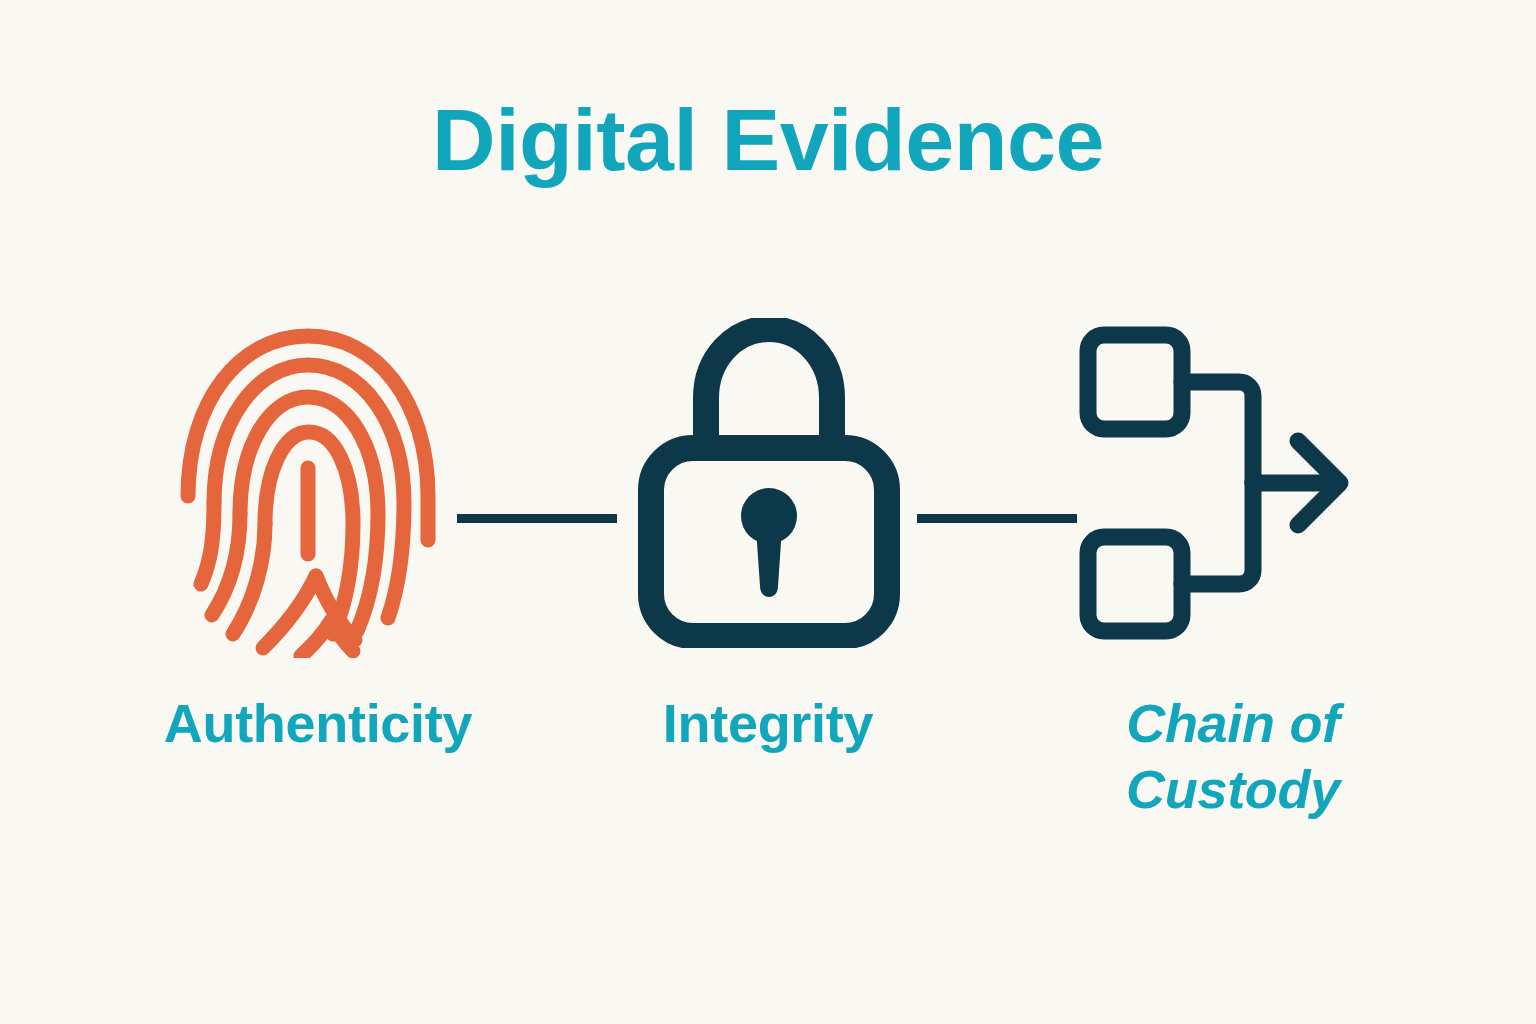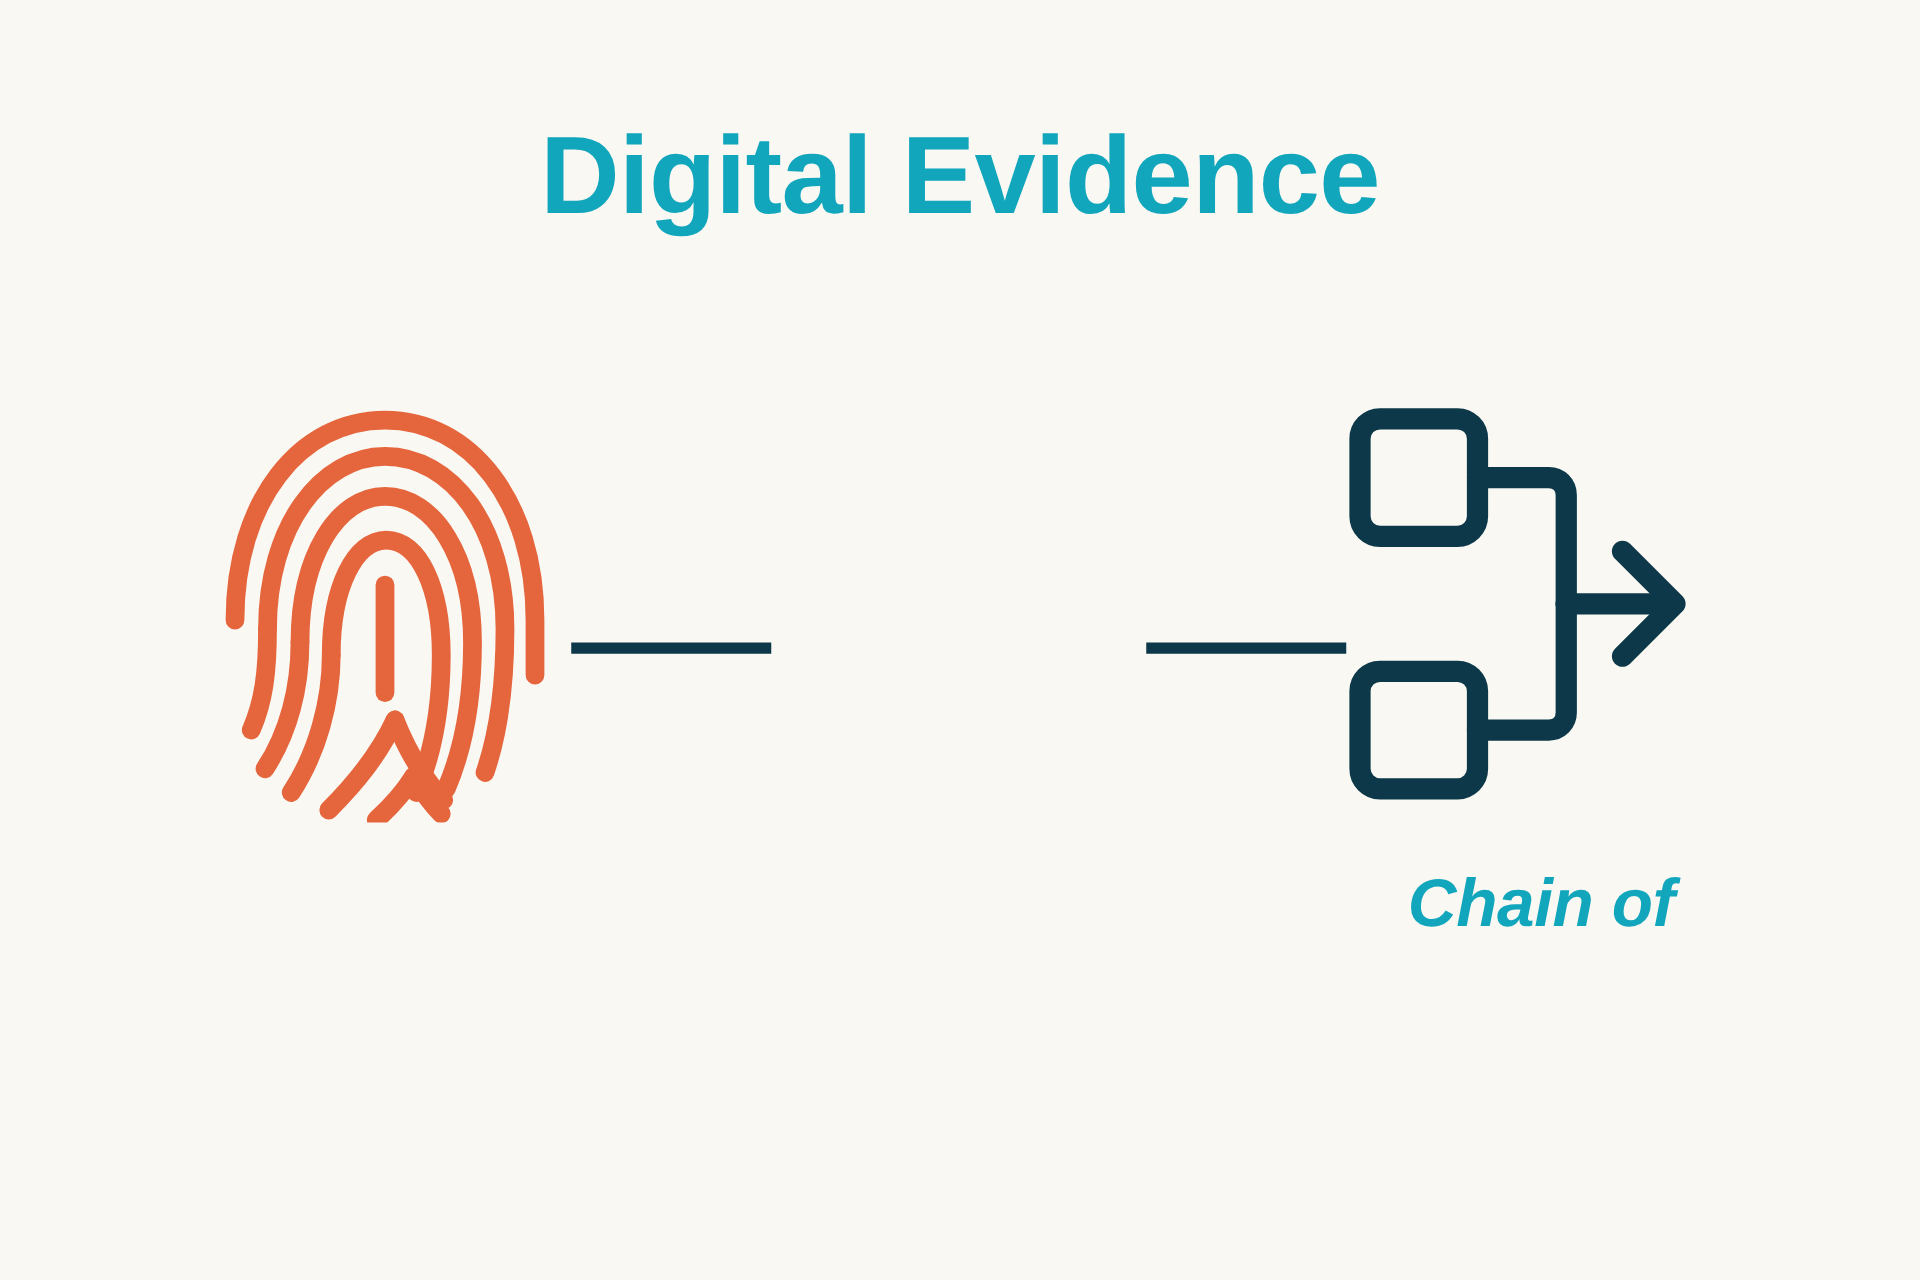--- a/index.html
+++ b/index.html
@@ -118,22 +118,40 @@
 
             <path d="M135 150 L135 236"></path>
 
             <path d="M90 330 C112 308 130 286 143 258"></path>
             <path d="M143 258 C153 283 166 305 182 322"></path>
             <path d="M128 338 C140 327 150 316 158 303"></path>
             <path d="M158 303 C164 314 171 324 180 333"></path>
           </g>
         </svg>
       </div>
+      <div class="pillar-label">Authenticity</div>
     </div>
 
+    <div class="pillar" id="pillar-integrity">
+      <div class="icon-wrap">
+        <svg width="262" height="330" viewBox="0 0 262 330">
+
+          <path d="M68 140 L68 80 C68 41 96 11 131 11 C166 11 194 41 194 80 L194 140" fill="none" stroke="#0c3849" stroke-width="26" stroke-linecap="butt"></path>
+
+          <rect x="13" y="130" width="236" height="188" rx="42" ry="42" fill="none" stroke="#0c3849" stroke-width="26"></rect>
+
+          <g fill="#0c3849">
+            <circle cx="131" cy="198" r="28"></circle>
+            <path d="M118 210 L144 210 L140 268 C140 275 136 279 131 279
+                     C126 279 122 275 122 268 Z"></path>
+          </g>
+        </svg>
+      </div>
+      <div class="pillar-label">Integrity</div>
+    </div>
 
     <div class="pillar" id="pillar-chain">
       <div class="icon-wrap">
         <svg width="280" height="330" viewBox="0 0 280 330">
           <g fill="none" stroke="#0c3849" stroke-width="17" stroke-linecap="round" stroke-linejoin="round">
 
             <rect x="12" y="17" width="94" height="94" rx="16" ry="16"></rect>
 
             <rect x="12" y="219" width="94" height="94" rx="16" ry="16"></rect>
 
@@ -142,17 +160,18 @@
             <path d="M106 266 L163 266 C171 266 177 260 177 252 L177 165"></path>
 
             <path d="M177 165 L258 165"></path>
 
             <path d="M222 123 L264 165 L222 207"></path>
           </g>
         </svg>
       </div>
       <div class="pillar-label">
         <div>Chain of</div>
+        <div>Custody</div>
       </div>
     </div>
 
   </div>
 </div>
 
 </body></html>

